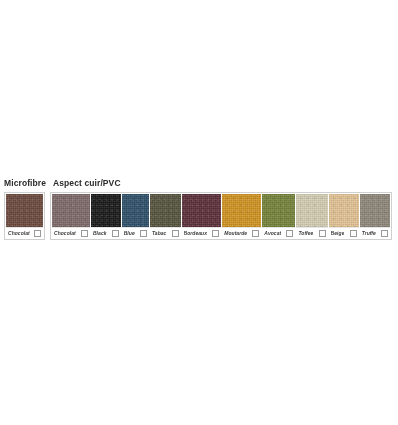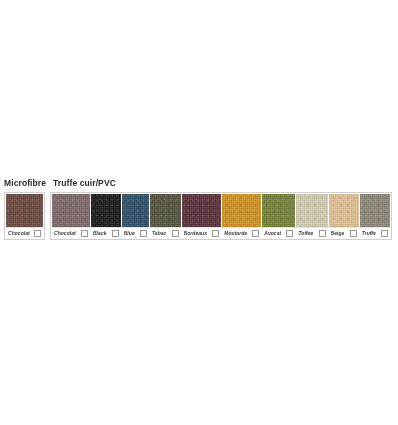--- a/index.html
+++ b/index.html
@@ -142,21 +142,21 @@
     box-shadow: inset 0 0 0 1px #ffffff;
   }
 </style>
 </head>
 <body>
 
 <div id="swatch-area">
 
   <div class="group-heading" id="heading-microfibre">Microfibre</div>
 
-  <div class="group-heading" id="heading-pvc">Truffe cuir/PVC</div>
+  <div class="group-heading" id="heading-pvc">Aspect cuir/PVC</div>
 
   <div class="panel" id="panel-microfibre">
     <div class="swatch">
       <div class="swatch-color" style="background-color: rgb(107, 74, 62);"></div>
       <div class="swatch-label-bar">
         <span class="swatch-label">Chocolat</span>
         <span class="swatch-checkbox"></span>
       </div>
     </div>
   </div>

